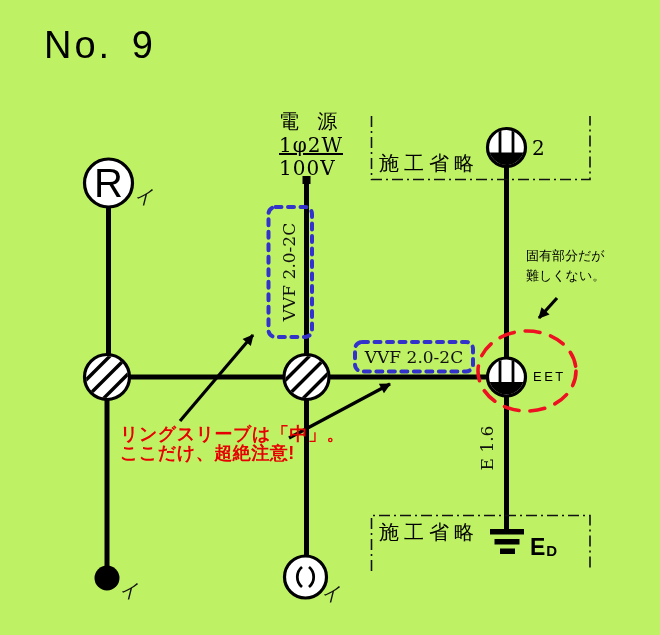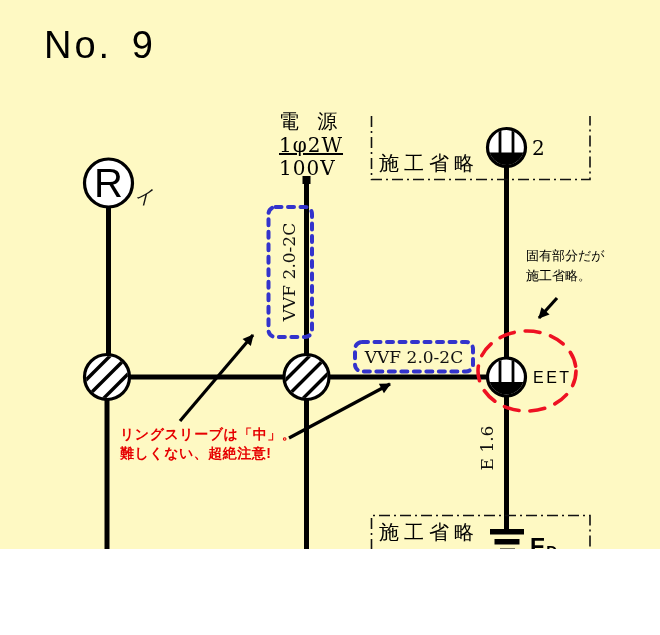--- a/index.html
+++ b/index.html
@@ -1,28 +1,28 @@
 <!DOCTYPE html>
 <html><head>
 <meta charset="utf-8">
 <style>
   html,body{margin:0;padding:0;background:#fff;}
-  .canvas{position:relative;width:660px;height:549px;background:#fef9c3;overflow:hidden;
+  .canvas{position:relative;width:660px;height:635px;background:#bef264;overflow:hidden;
           font-family:"Liberation Sans",sans-serif;color:#111;}
   .abs{position:absolute;white-space:nowrap;}
   .serif{font-family:"DejaVu Serif","Liberation Serif",serif;}
   .sans{font-family:"Liberation Sans","DejaVu Sans",sans-serif;}
   .title{font-size:38px;letter-spacing:3px;word-spacing:6px;color:#000;}
   .jp-serif{font-size:20px;letter-spacing:5px;color:#000;text-align:right;}
   .pwr{font-size:20px;color:#000;line-height:23px;}
   .vvf{font-size:17px;color:#111;}
   .vrot{transform:rotate(-90deg);transform-origin:center center;text-align:center;}
   .note-black{font-size:13px;line-height:20px;color:#000;}
-  .note-red{font-size:14px;line-height:19px;font-weight:bold;letter-spacing:0.5px;}
-  .eet{font-size:16px;letter-spacing:2.5px;color:#000;}
+  .note-red{font-size:18px;line-height:19px;font-weight:bold;letter-spacing:0.5px;}
+  .eet{font-size:13px;letter-spacing:2.5px;color:#000;}
   .num2{font-size:20px;color:#000;}
   .iy{font-size:19px;font-style:italic;color:#111;}
   .rletter{display:flex;align-items:center;justify-content:center;font-size:40px;line-height:1;color:#000;}
   .ed{display:flex;align-items:flex-start;font-weight:bold;color:#000;}
   .ed .main{font-size:23px;line-height:1;}
   .ed .sub{font-size:15px;line-height:1;position:relative;top:7px;margin-left:1px;}
   .flexc{display:flex;align-items:center;justify-content:center;}
   svg{position:absolute;left:0;top:0;}
 </style>
 </head>
@@ -128,34 +128,34 @@
   <div class="abs pwr serif" style="left:279px;top:134px;letter-spacing:1px;text-decoration:underline;">1φ2W</div>
   <div class="abs pwr serif" style="left:279px;top:157px;letter-spacing:1px;text-align:right;">100V</div>
 
   <div class="abs jp-serif serif" style="left:379px;top:150px;">施工省略</div>
   <div class="abs jp-serif serif" style="left:379px;top:519px;">施工省略</div>
 
   <div class="abs num2 serif" style="left:532px;top:136px;">2</div>
 
   <div class="abs note-black sans" style="left:526px;top:246px;">
     <div>固有部分だが</div>
-    <div>施工省略。</div>
+    <div>難しくない。</div>
   </div>
 
   <div class="abs eet sans" style="left:533px;top:369px;">EET</div>
 
   <div class="abs vvf serif flexc" style="left:355px;top:342px;width:118px;height:30px;">VVF 2.0-2C</div>
 
   <div class="abs vvf serif vrot" style="left:224px;top:262px;width:130px;height:20px;">VVF 2.0-2C</div>
 
   <div class="abs vvf serif vrot" style="left:457px;top:438px;width:60px;height:20px;">E 1.6</div>
 
   <div class="abs note-red sans" style="left:120px;top:425px;color:#e60000;">
     <div>リングスリーブは「中」。</div>
-    <div>難しくない、超絶注意!</div>
+    <div>ここだけ、超絶注意!</div>
   </div>
 
   <div class="abs ed sans" style="left:530px;top:536px;">
     <span class="main">E</span>
     <span class="sub">D</span>
   </div>
 
   <div class="abs rletter sans" style="left:90.5px;top:165px;width:36px;height:36px;">R</div>
 
   <div class="abs iy serif" style="left:134px;top:184px;">イ</div>

